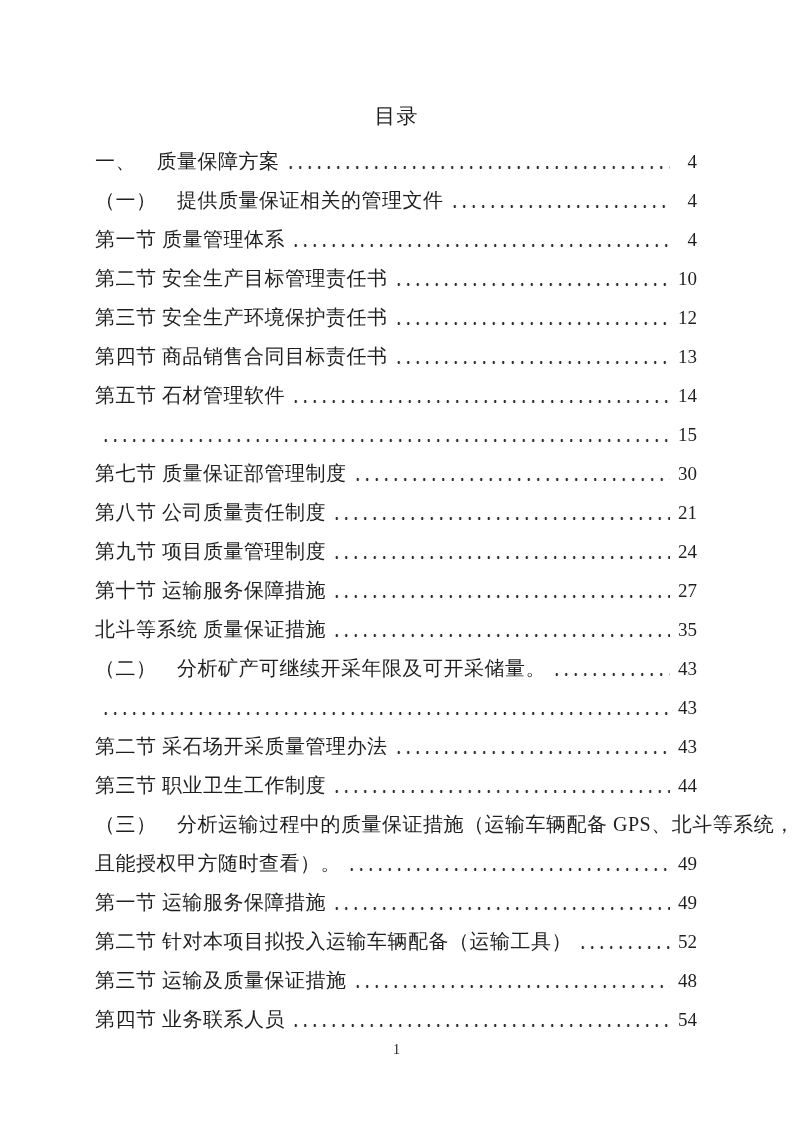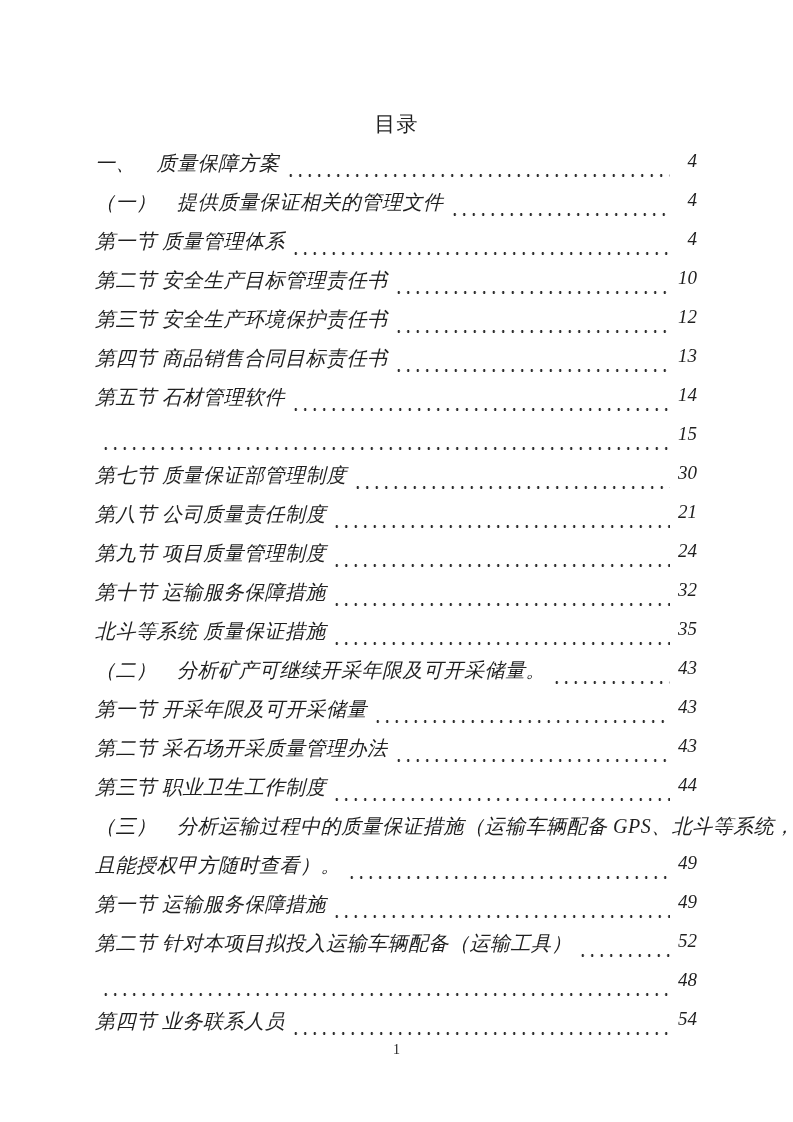--- a/index.html
+++ b/index.html
@@ -10,37 +10,37 @@
   .page {
     position: relative;
     width: 793px;
     height: 1122px;
     background: #ffffff;
     overflow: hidden;
     font-family: "Liberation Serif", "DejaVu Serif", serif;
     color: #1f1f1f;
   }
   .doc-title {
-    margin: 8px;
+    margin: 0;
     padding-top: 101px;
     text-align: center;
     font-size: 21px;
     font-weight: 500;
     letter-spacing: 1px;
     line-height: 30px;
     white-space: pre;
   }
   .toc-list {
     margin: 11px 96px 0 95px; 
   }
   .toc-row {
     display: flex;
+    align-items: center;
     height: 39px;
     font-size: 20px;
-    font-style: italic;
   }
   .toc-text {
     white-space: pre;
     flex: 0 0 auto;
     letter-spacing: 0.5px;
   }
   .toc-leader {
     flex: 1 1 auto;
     position: relative;
     min-width: 0;
@@ -143,37 +143,36 @@
 
   <div class="toc-row">
     <span class="toc-text">第九节 项目质量管理制度</span>
     <span class="toc-leader"></span>
     <span class="toc-page">24</span>
   </div>
 
   <div class="toc-row">
     <span class="toc-text">第十节 运输服务保障措施</span>
     <span class="toc-leader"></span>
-    <span class="toc-page">32</span>
+    <span class="toc-page">27</span>
   </div>
 
   <div class="toc-row">
     <span class="toc-text">北斗等系统 质量保证措施</span>
     <span class="toc-leader"></span>
     <span class="toc-page">35</span>
   </div>
 
   <div class="toc-row">
     <span class="toc-text">（二）　分析矿产可继续开采年限及可开采储量。</span>
     <span class="toc-leader"></span>
     <span class="toc-page">43</span>
   </div>
 
   <div class="toc-row">
-    <span class="toc-text">第一节 开采年限及可开采储量</span>
     <span class="toc-leader"></span>
     <span class="toc-page">43</span>
   </div>
 
   <div class="toc-row">
     <span class="toc-text">第二节 采石场开采质量管理办法</span>
     <span class="toc-leader"></span>
     <span class="toc-page">43</span>
   </div>
 
@@ -201,20 +200,21 @@
     <span class="toc-page">49</span>
   </div>
 
   <div class="toc-row">
     <span class="toc-text">第二节 针对本项目拟投入运输车辆配备（运输工具）</span>
     <span class="toc-leader"></span>
     <span class="toc-page">52</span>
   </div>
 
   <div class="toc-row">
+    <span class="toc-text">第三节 运输及质量保证措施</span>
     <span class="toc-leader"></span>
     <span class="toc-page">48</span>
   </div>
 
   <div class="toc-row">
     <span class="toc-text">第四节 业务联系人员</span>
     <span class="toc-leader"></span>
     <span class="toc-page">54</span>
   </div>
 </div>

